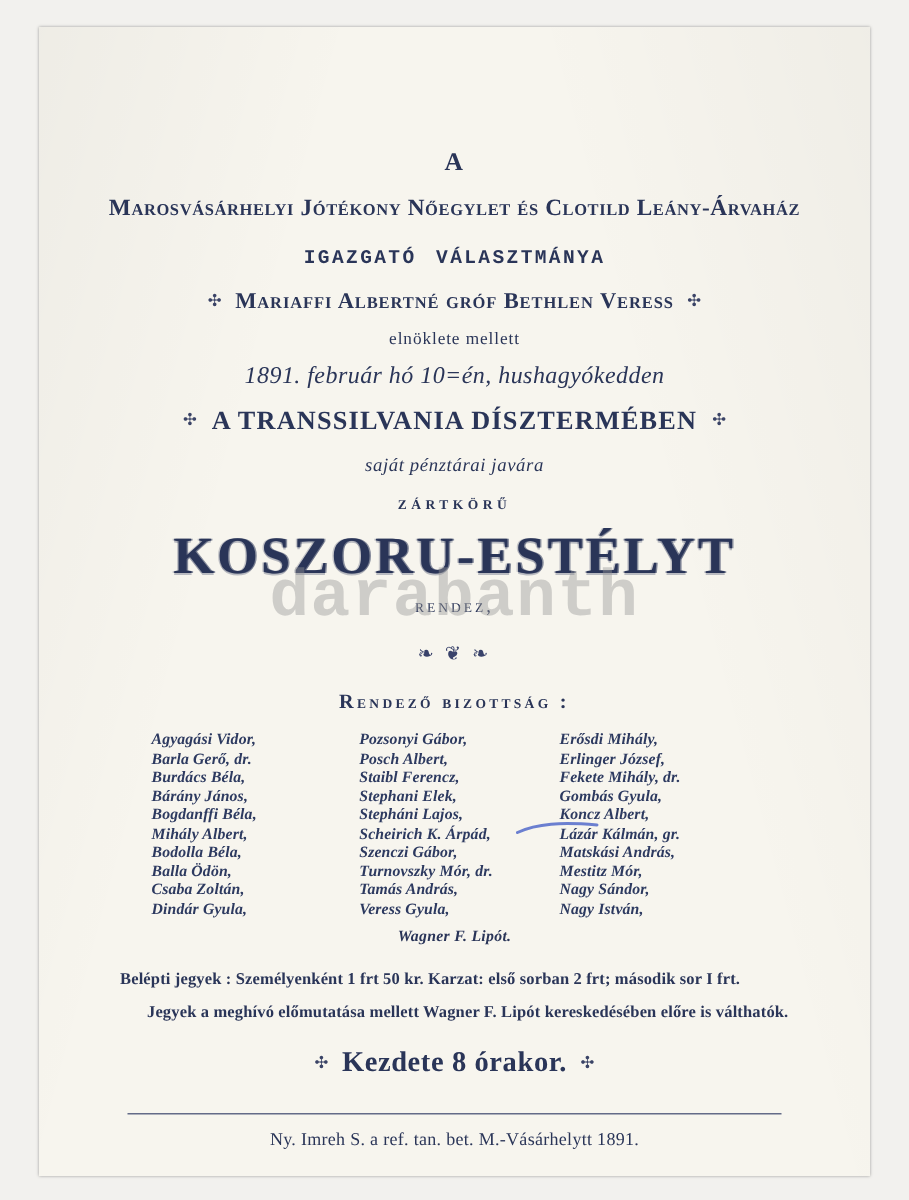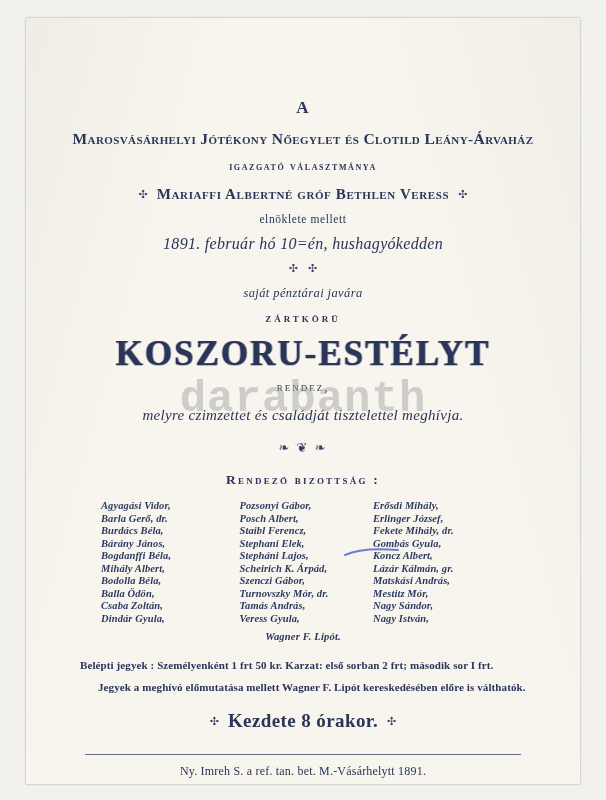--- a/index.html
+++ b/index.html
@@ -53,24 +53,25 @@
     margin-top: 12px;
     font-size: 15.5px;
     font-weight: bold;
     letter-spacing: 0.4px;
     font-variant: small-caps;
     font-family: "Liberation Serif", serif;
     white-space: nowrap;
   }
   .l-sub1 {
     margin-top: 11px;
-    font-size: 12px;
+    font-size: 19px;
     letter-spacing: 1.6px;
     font-variant: small-caps;
     font-weight: bold;
+    font-family: Liberation Mono, monospace;
   }
   .l-name-row {
     margin-top: 12px;
     display: flex;
     align-items: center;
     justify-content: center;
     gap: 9px;
   }
   .l-name {
     font-size: 15px;
@@ -273,32 +274,32 @@
         <span class="l-name">Mariaffi Albertné gróf Bethlen Veress</span>
         <span class="orn">✣</span>
       </div>
 
       <div class="l-sub2">elnöklete mellett</div>
 
       <div class="l-date">1891. február hó 10=én, hushagyókedden</div>
 
       <div class="l-venue-row">
         <span class="orn">✣</span>
+        <span class="l-venue">A TRANSSILVANIA DÍSZTERMÉBEN</span>
         <span class="orn">✣</span>
       </div>
 
       <div class="l-sub3">saját pénztárai javára</div>
 
       <div class="l-sub4">zártkörű</div>
 
       <div class="l-big">KOSZORU-ESTÉLYT</div>
 
       <div class="l-sub5">rendez,</div>
 
-      <div class="l-invite">melyre czimzettet és családját tisztelettel meghívja.</div>
 
       <div class="divider-orn">❧ ❦ ❧</div>
 
       <div class="committee-title">Rendező bizottság :</div>
 
       <div class="committee">
         <div class="col col-1">
           <div class="member">Agyagási Vidor,</div>
           <div class="member">Barla Gerő, dr.</div>
           <div class="member">Burdács Béla,</div>

